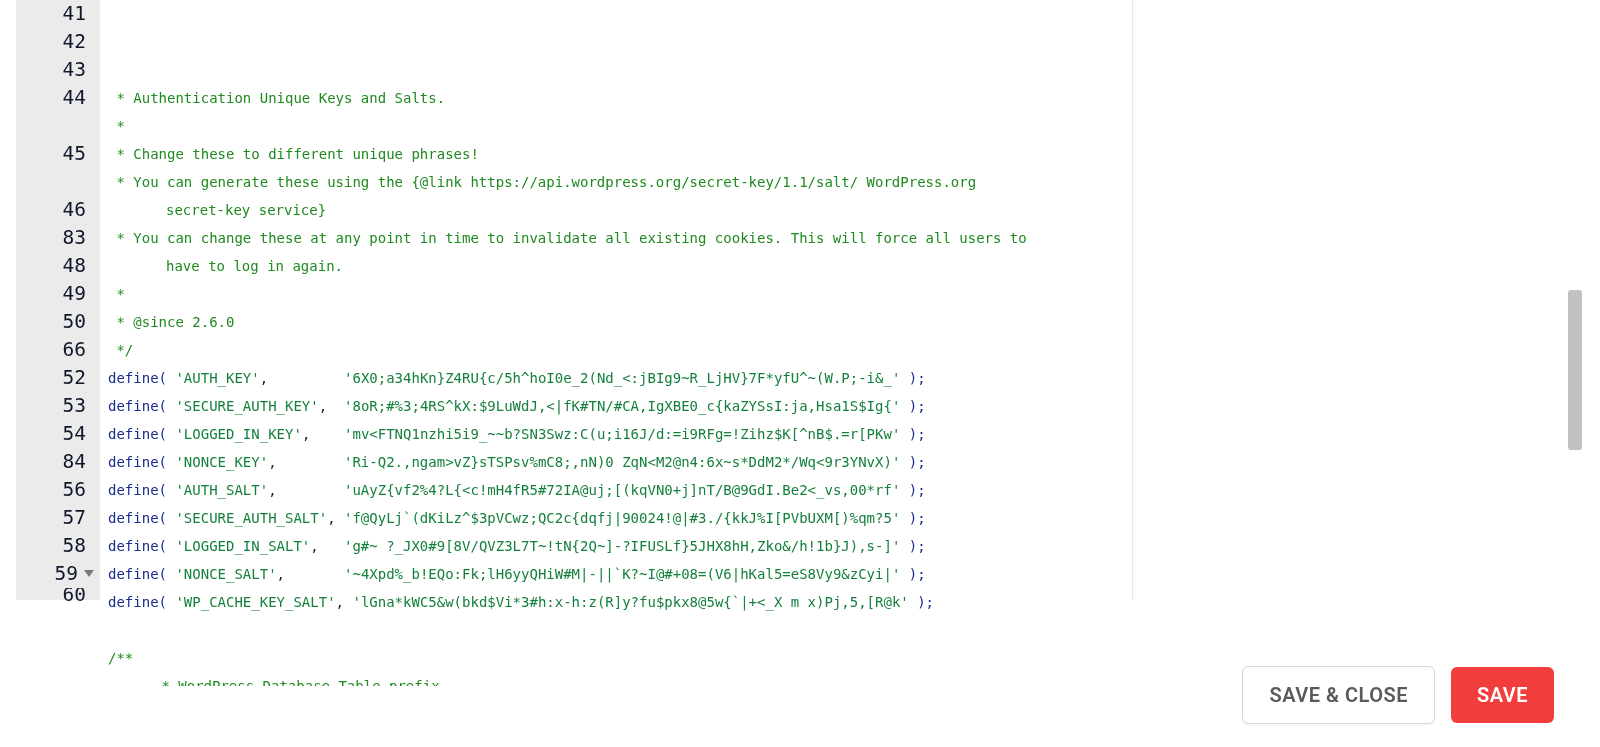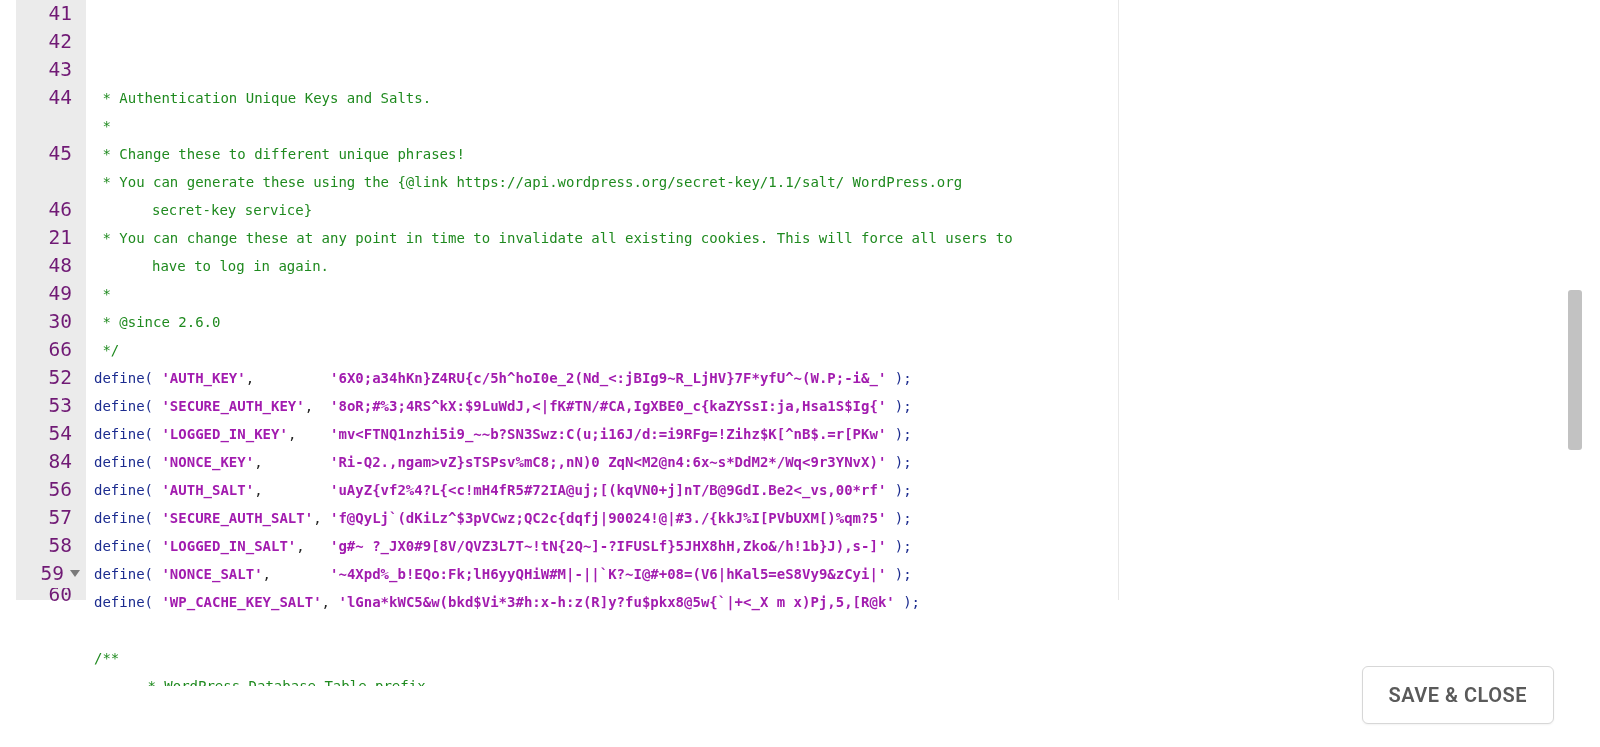--- a/index.html
+++ b/index.html
@@ -21,27 +21,27 @@
     background: #ffffff;
   }
 
   .editor {
     display: flex;
     height: 100%;
   }
 
   .gutter {
     background: #ebebeb;
-    color: #701a75;
+    color: #0f172a;
     text-align: right;
     padding: 0 6px 0 0;
     font-size: 19.5px;
     line-height: 28px;
     user-select: none;
-    width: 70px;
+    width: 84px;
     box-sizing: border-box;
   }
 
   .gutter-row {
     height: 28px;
     display: flex;
     justify-content: flex-end;
     align-items: center;
     padding-right: 8px;
   }
@@ -81,21 +81,21 @@
     height: 28px;
     white-space: pre;
   }
   .code-row.cont {
     padding-left: 58px; 
   }
 
   .c-comment { color: #1f8a1f; }
   .c-ident   { color: #1b2b8f; }
   .c-paren   { color: #1b2b8f; }
-  .c-string  { color: #a21caf; font-weight: bold; }
+  .c-string  { color: #15803d; }
   .c-plain   { color: #222; }
 
   .print-margin {
     position: absolute;
     top: 0;
     bottom: 0;
     left: 1032px;
     width: 1px;
     background: #e8e8e8;
   }
@@ -178,30 +178,30 @@
         </div>
         <div class="gutter-row wrap"></div>
         <div class="gutter-row">
           <span>45</span>
         </div>
         <div class="gutter-row wrap"></div>
         <div class="gutter-row">
           <span>46</span>
         </div>
         <div class="gutter-row">
-          <span>21</span>
+          <span>83</span>
         </div>
         <div class="gutter-row">
           <span>48</span>
         </div>
         <div class="gutter-row">
           <span>49</span>
         </div>
         <div class="gutter-row">
-          <span>30</span>
+          <span>50</span>
         </div>
         <div class="gutter-row">
           <span>66</span>
         </div>
         <div class="gutter-row">
           <span>52</span>
         </div>
         <div class="gutter-row">
           <span>53</span>
         </div>
@@ -233,13 +233,14 @@
     <div class="code-row"><span class="c-comment"> * Authentication Unique Keys and Salts.</span></div><div class="code-row"><span class="c-comment"> *</span></div><div class="code-row"><span class="c-comment"> * Change these to different unique phrases!</span></div><div class="code-row"><span class="c-comment"> * You can generate these using the {@link https://api.wordpress.org/secret-key/1.1/salt/ WordPress.org </span></div><div class="code-row cont"><span class="c-comment">secret-key service}</span></div><div class="code-row"><span class="c-comment"> * You can change these at any point in time to invalidate all existing cookies. This will force all users to </span></div><div class="code-row cont"><span class="c-comment">have to log in again.</span></div><div class="code-row"><span class="c-comment"> *</span></div><div class="code-row"><span class="c-comment"> * @since 2.6.0</span></div><div class="code-row"><span class="c-comment"> */</span></div><div class="code-row"><span class="c-ident">define</span><span class="c-paren">( </span><span class="c-string">'AUTH_KEY'</span><span class="c-plain">,         </span><span class="c-string">'6X0;a34hKn}Z4RU{c/5h^hoI0e_2(Nd_&lt;:jBIg9~R_LjHV}7F*yfU^~(W.P;-i&amp;_'</span><span class="c-paren"> );</span></div><div class="code-row"><span class="c-ident">define</span><span class="c-paren">( </span><span class="c-string">'SECURE_AUTH_KEY'</span><span class="c-plain">,  </span><span class="c-string">'8oR;#%3;4RS^kX:$9LuWdJ,&lt;|fK#TN/#CA,IgXBE0_c{kaZYSsI:ja,Hsa1S$Ig{'</span><span class="c-paren"> );</span></div><div class="code-row"><span class="c-ident">define</span><span class="c-paren">( </span><span class="c-string">'LOGGED_IN_KEY'</span><span class="c-plain">,    </span><span class="c-string">'mv&lt;FTNQ1nzhi5i9_~~b?SN3Swz:C(u;i16J/d:=i9RFg=!Zihz$K[^nB$.=r[PKw'</span><span class="c-paren"> );</span></div><div class="code-row"><span class="c-ident">define</span><span class="c-paren">( </span><span class="c-string">'NONCE_KEY'</span><span class="c-plain">,        </span><span class="c-string">'Ri-Q2.,ngam&gt;vZ}sTSPsv%mC8;,nN)0 ZqN&lt;M2@n4:6x~s*DdM2*/Wq&lt;9r3YNvX)'</span><span class="c-paren"> );</span></div><div class="code-row"><span class="c-ident">define</span><span class="c-paren">( </span><span class="c-string">'AUTH_SALT'</span><span class="c-plain">,        </span><span class="c-string">'uAyZ{vf2%4?L{&lt;c!mH4fR5#72IA@uj;[(kqVN0+j]nT/B@9GdI.Be2&lt;_vs,00*rf'</span><span class="c-paren"> );</span></div><div class="code-row"><span class="c-ident">define</span><span class="c-paren">( </span><span class="c-string">'SECURE_AUTH_SALT'</span><span class="c-plain">, </span><span class="c-string">'f@QyLj`(dKiLz^$3pVCwz;QC2c{dqfj|90024!@|#3./{kkJ%I[PVbUXM[)%qm?5'</span><span class="c-paren"> );</span></div><div class="code-row"><span class="c-ident">define</span><span class="c-paren">( </span><span class="c-string">'LOGGED_IN_SALT'</span><span class="c-plain">,   </span><span class="c-string">'g#~ ?_JX0#9[8V/QVZ3L7T~!tN{2Q~]-?IFUSLf}5JHX8hH,Zko&amp;/h!1b}J),s-]'</span><span class="c-paren"> );</span></div><div class="code-row"><span class="c-ident">define</span><span class="c-paren">( </span><span class="c-string">'NONCE_SALT'</span><span class="c-plain">,       </span><span class="c-string">'~4Xpd%_b!EQo:Fk;lH6yyQHiW#M|-||`K?~I@#+08=(V6|hKal5=eS8Vy9&amp;zCyi|'</span><span class="c-paren"> );</span></div><div class="code-row"><span class="c-ident">define</span><span class="c-paren">( </span><span class="c-string">'WP_CACHE_KEY_SALT'</span><span class="c-plain">, </span><span class="c-string">'lGna*kWC5&amp;w(bkd$Vi*3#h:x-h:z(R]y?fu$pkx8@5w{`|+&lt;_X m x)Pj,5,[R@k'</span><span class="c-paren"> );</span></div><div class="code-row"><span class="c-plain"></span></div><div class="code-row"><span class="c-comment">/**</span></div><div class="code-row partial-row"><span class="c-comment"> * WordPress Database Table prefix.</span></div><div class="print-margin"></div></div>
   </div>
 </div>
 
 <div class="scrollbar-track">
   <div class="scrollbar-thumb"></div>
 </div>
 
 <div class="footer">
   <button class="btn btn-secondary">SAVE &amp; CLOSE</button>
+  <button class="btn btn-primary">SAVE</button>
 </div>
 
 </body></html>

